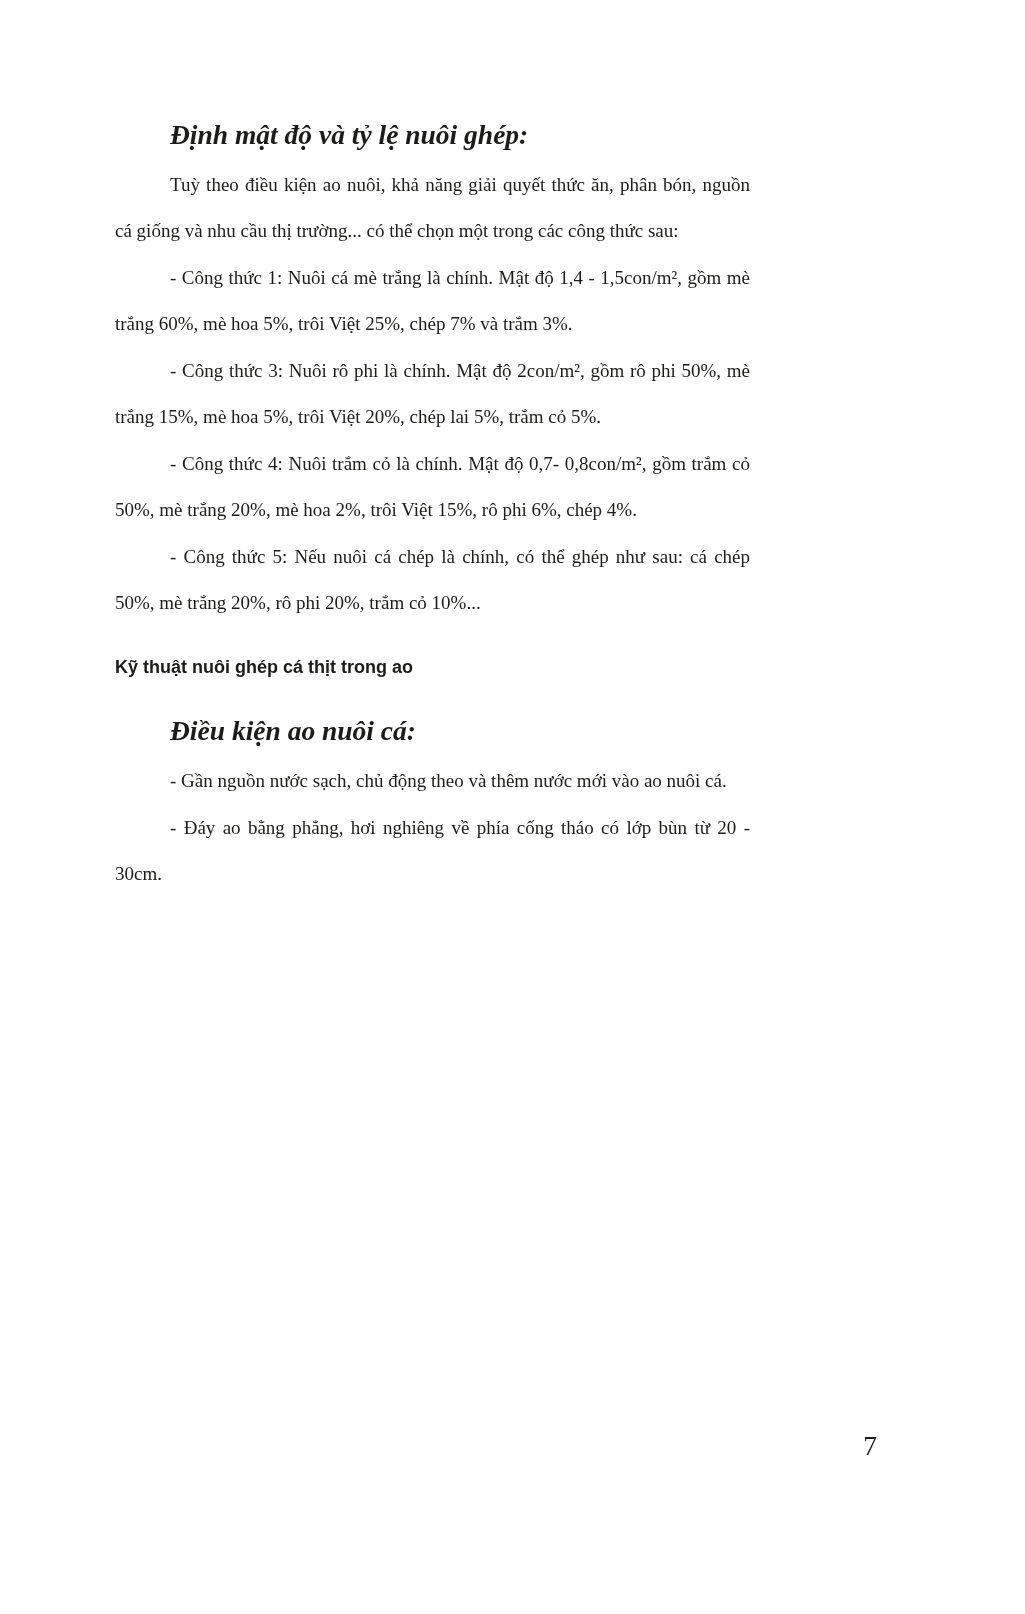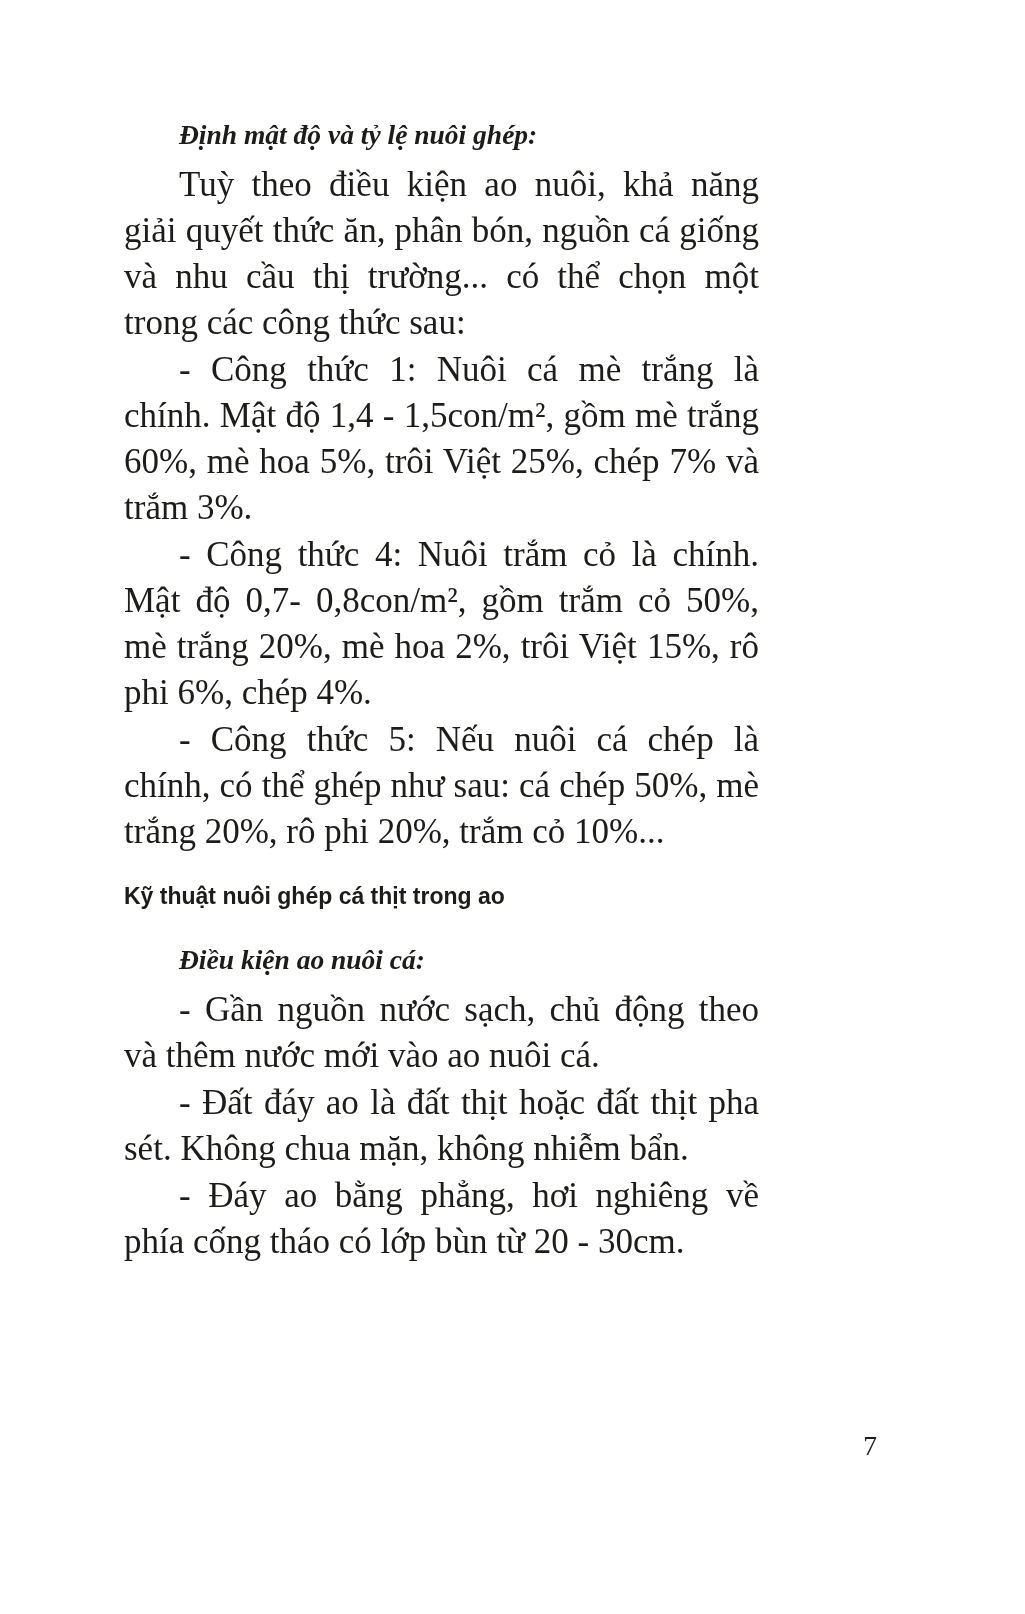--- a/index.html
+++ b/index.html
@@ -11,44 +11,44 @@
     width: 1025px;
     height: 1614px;
     position: relative;
     font-family: "Liberation Serif", serif;
     color: #1c1c1a;
     overflow: hidden;
   }
   .page {
     position: absolute;
     top: 0;
-    left: 9px;
+    left: 0;
     width: 817px;
     height: 1614px;
     box-sizing: border-box;
     padding: 112px 67px 0 115px;
   }
   .body-par {
-    font-size: 35px;
+    font-size: 19px;
     line-height: 46px;
     text-align: justify;
     text-indent: 55px;
     margin: 0 0 1px 0;
   }
   .sub-heading {
     font-size: 27.5px;
     line-height: 46px;
     font-weight: bold;
     font-style: italic;
     text-indent: 55px;
     margin: 0 0 4px 0;
     font-family: "Liberation Serif", serif;
   }
   .section-heading {
-    font-size: 23px;
+    font-size: 18px;
     line-height: 46px;
     font-weight: bold;
     font-family: "Liberation Sans", sans-serif;
     margin: 18px 0 18px 0;
     text-indent: 0;
   }
   .sub-heading.after-section {
     margin-top: 0;
   }
   .page-number {
@@ -65,30 +65,30 @@
 
 <div class="page">
 
   <p class="sub-heading">Định mật độ và tỷ lệ nuôi ghép:</p>
 
   <p class="body-par">Tuỳ theo điều kiện ao nuôi, khả năng giải quyết thức ăn, phân bón, nguồn cá giống và nhu cầu thị trường... có thể chọn một trong các công thức sau:</p>
 
   <p class="body-par">- Công thức 1: Nuôi cá mè trắng là chính. Mật độ 1,4 - 1,5con/m², gồm mè trắng 60%, mè hoa 5%, trôi Việt 25%, chép 7% và trắm 3%.</p>
 
 
+  <p class="body-par">- Công thức 3: Nuôi rô phi là chính. Mật độ 2con/m², gồm rô phi 50%, mè trắng 15%, mè hoa 5%, trôi Việt 20%, chép lai 5%, trắm cỏ 5%.</p>
 
   <p class="body-par">- Công thức 4: Nuôi trắm cỏ là chính. Mật độ 0,7- 0,8con/m², gồm trắm cỏ 50%, mè trắng 20%, mè hoa 2%, trôi Việt 15%, rô phi 6%, chép 4%.</p>
 
   <p class="body-par">- Công thức 5: Nếu nuôi cá chép là chính, có thể ghép như sau: cá chép 50%, mè trắng 20%, rô phi 20%, trắm cỏ 10%...</p>
 
   <h2 class="section-heading">Kỹ thuật nuôi ghép cá thịt trong ao</h2>
 
   <p class="sub-heading after-section">Điều kiện ao nuôi cá:</p>
 
   <p class="body-par">- Gần nguồn nước sạch, chủ động theo và thêm nước mới vào ao nuôi cá.</p>
 
-  <p class="body-par">- Đất đáy ao là đất thịt hoặc đất thịt pha sét. Không chua mặn, không nhiễm bẩn.</p>
 
   <p class="body-par">- Đáy ao bằng phẳng, hơi nghiêng về phía cống tháo có lớp bùn từ 20 - 30cm.</p>
 
 </div>
 
 <div class="page-number">7</div>
 
 </body></html>

